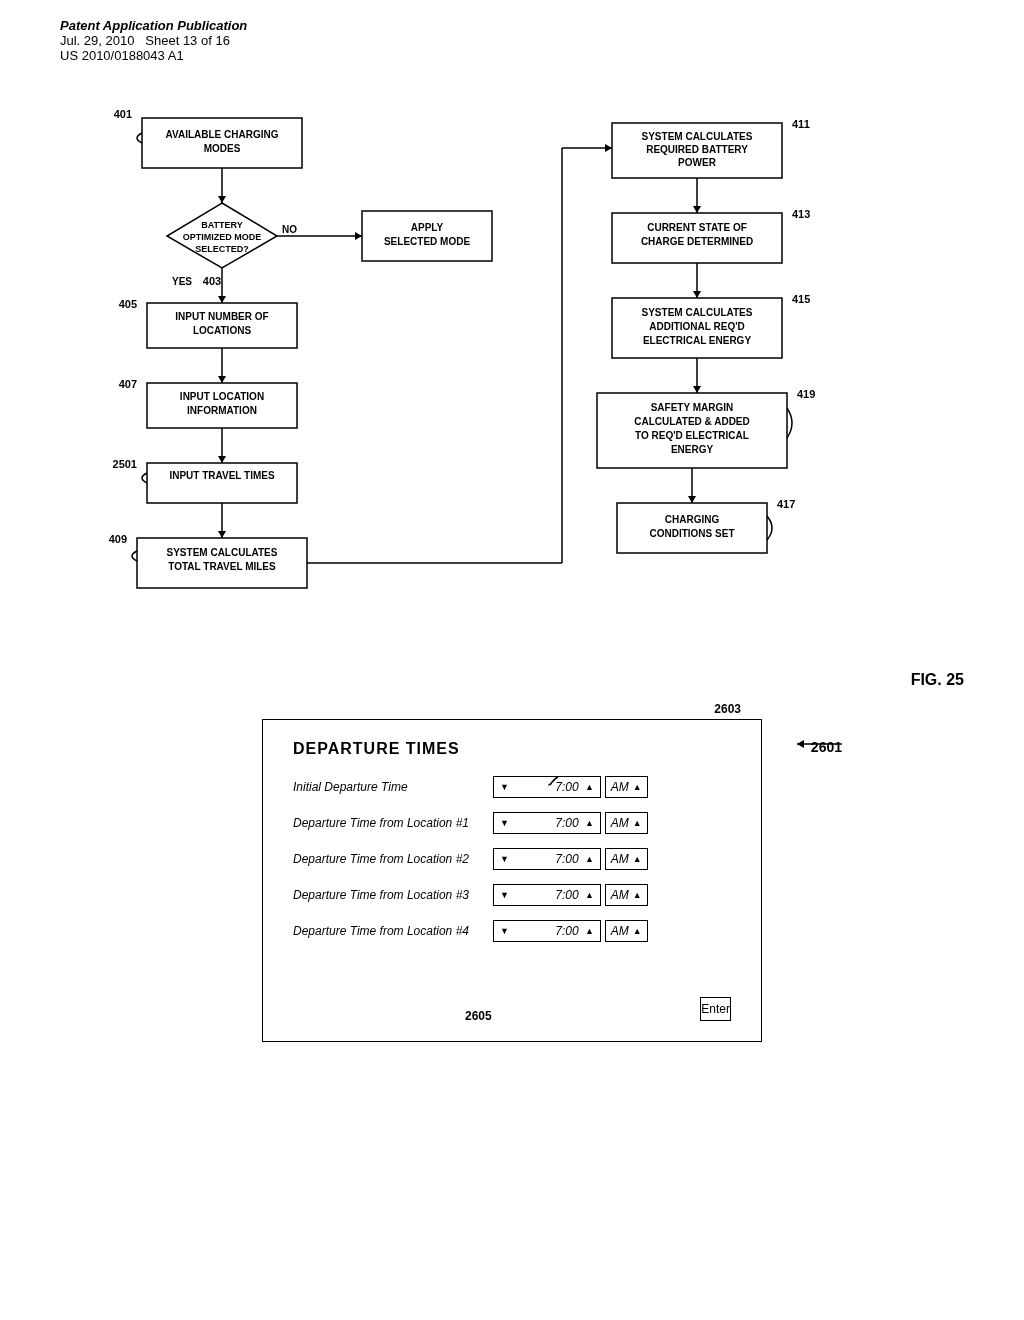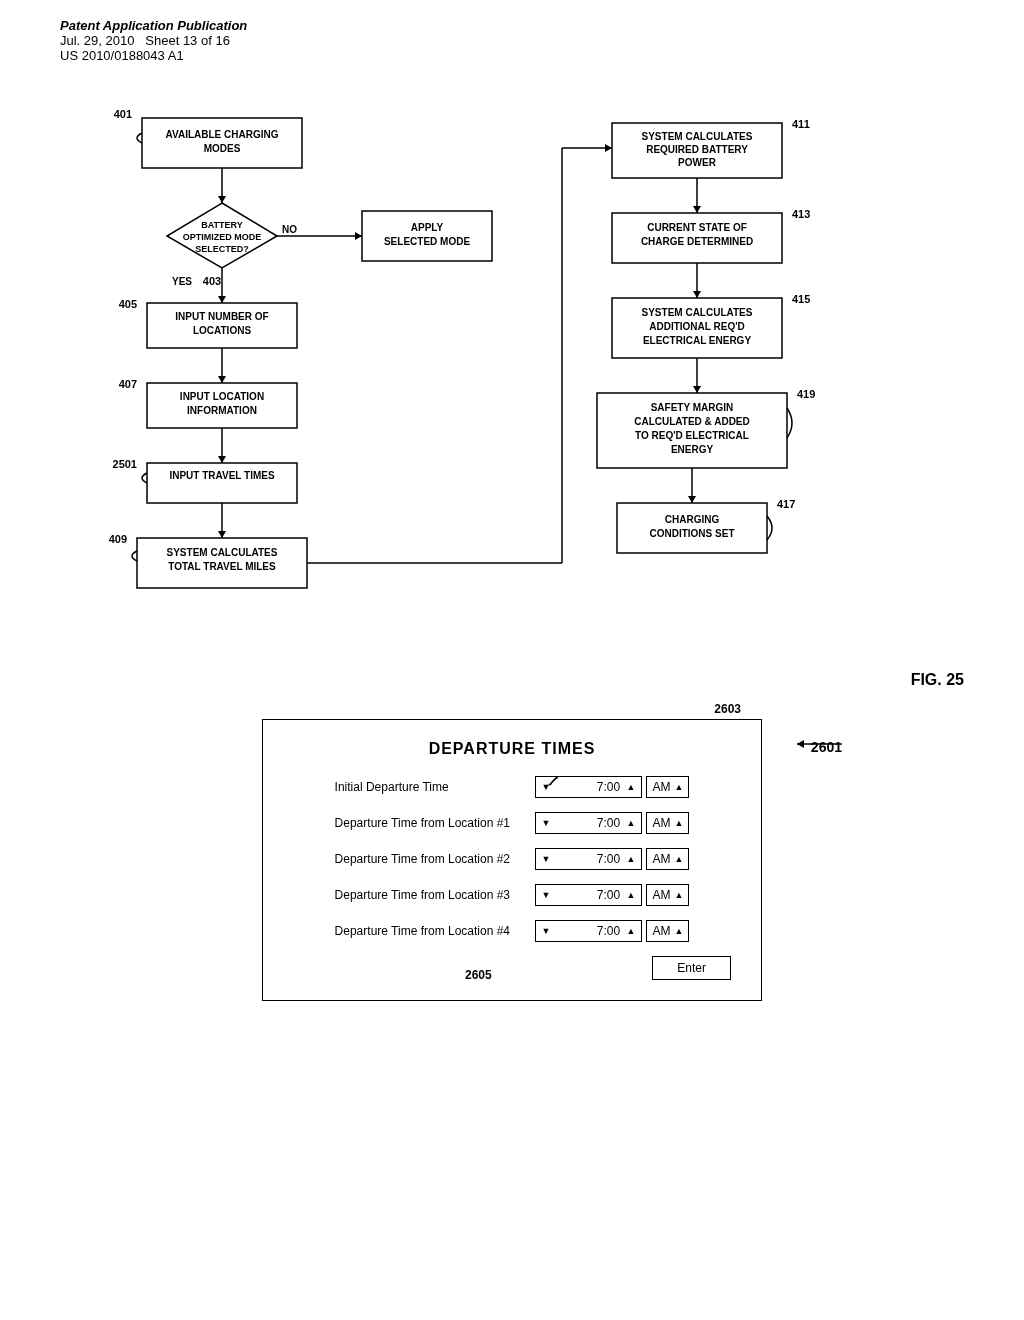--- a/index.html
+++ b/index.html
@@ -48,32 +48,32 @@
     
     .departure-container {
       position: relative;
       width: 500px;
       margin: 30px auto 10px auto;
       border: 1.5px solid #000;
       padding: 20px 30px 20px 30px;
     }
 
     .departure-title {
-      text-align: center;
       font-size: 16px;
       font-weight: bold;
       margin-bottom: 18px;
       letter-spacing: 1px;
     }
 
     .departure-row {
       display: flex;
       align-items: center;
-      justify-content: center;
+      justify-content: flex-start;
       margin-bottom: 14px;
+      font-style: italic;
     }
 
     .departure-label {
       font-size: 12px;
       flex: 0 0 200px;
     }
 
     .departure-controls {
       display: flex;
       align-items: center;
@@ -108,24 +108,25 @@
       border: 1.5px solid #000;
       display: flex;
       align-items: center;
       padding: 3px 5px;
       font-size: 12px;
       gap: 4px;
     }
 
     .enter-btn {
       border: 1.5px solid #000;
-      padding: 4px 24px;
+      padding: 4px 0;
       font-size: 12px;
       cursor: pointer;
       background: #fff;
+      margin-top: 41px;
     }
 
     .enter-row {
       display: flex;
       justify-content: flex-end;
       margin-top: 5px;
     }
 
     
     .ref-2601 {

